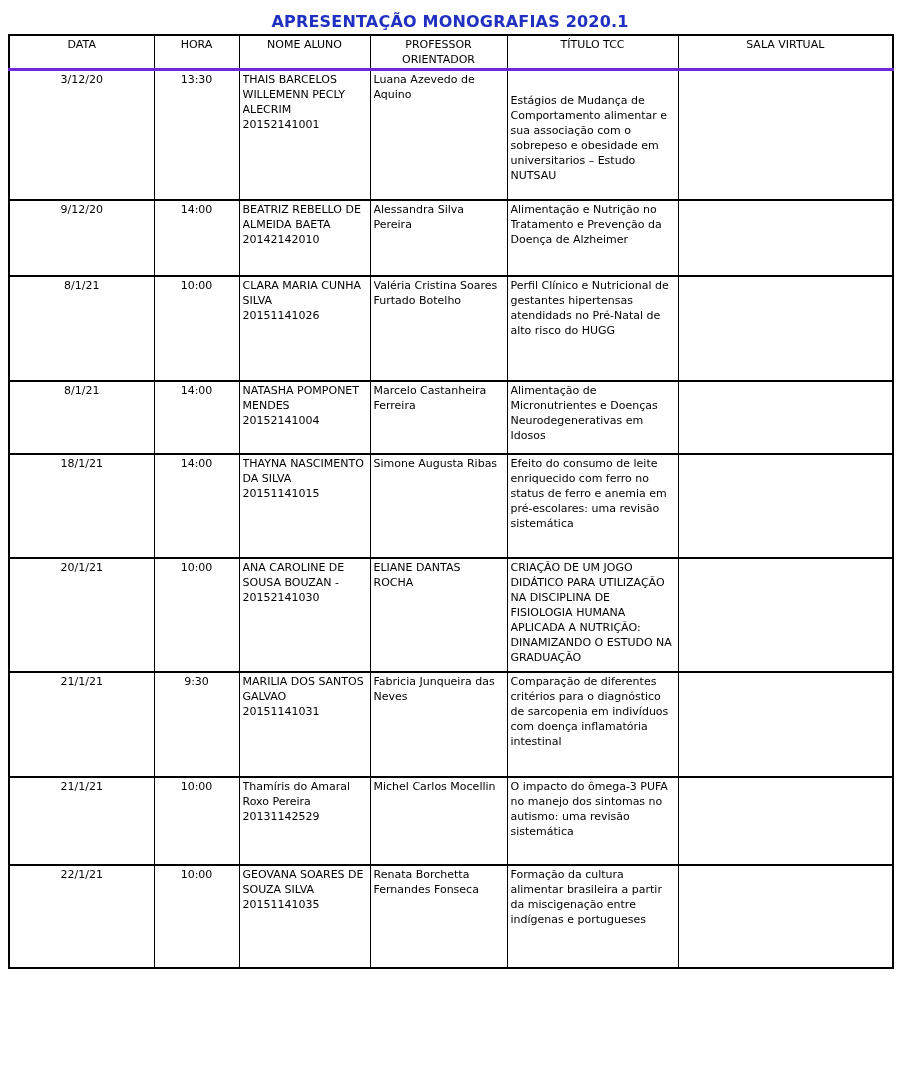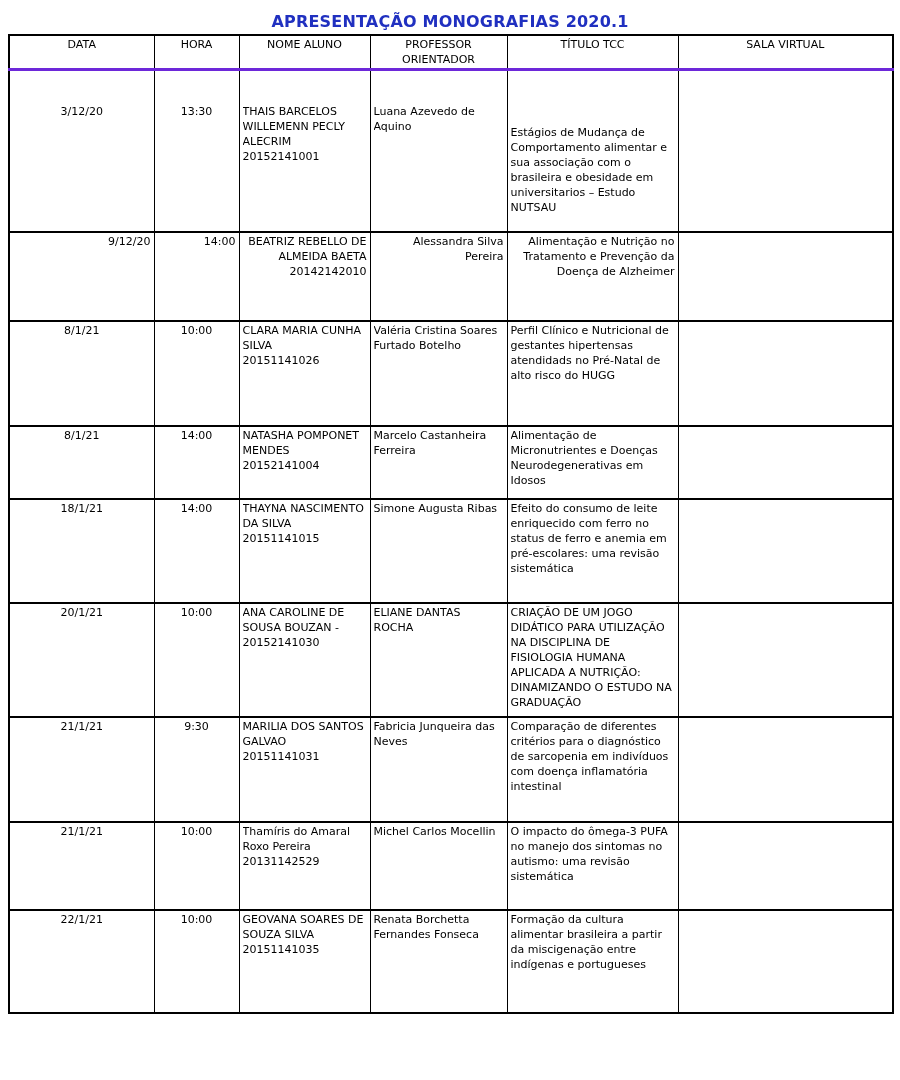--- a/index.html
+++ b/index.html
@@ -40,22 +40,22 @@
   th {
     font-weight: normal;
     text-align: center;
     height: 29px;
   }
   th.center, td.center { text-align: center; }
   tr.datarow td { border-top: 2px solid #000; }
   tr.first td { border-top: 1px solid #000; }
   th { border-bottom: 3px solid #6d28d9; }
   .cc { overflow: hidden; }
-  tr.r1  .cc { height: 126px; margin-top: 32px; }
-  tr.r2  .cc { height: 85px; text-align: right; }
+  tr.r1  .cc { height: 126px; }
+  tr.r2  .cc { height: 72px; }
   tr.r3  .cc { height: 56px; }
   tr.r4  .cc { height: 101px; }
   tr.r5  .cc { height: 69px; }
   tr.r6  .cc { height: 100px; }
   tr.r7  .cc { height: 110px; }
   tr.r8  .cc { height: 101px; }
   tr.r9  .cc { height: 84px; }
   tr.r10 .cc { height: 99px; }
   tr.r1 td.titulo .cc { padding-top: 21px; height: 105px; }
 </style>
@@ -94,21 +94,21 @@
     <td>
           <div class="cc">
             <div>THAIS BARCELOS WILLEMENN PECLY ALECRIM</div>
             <div>20152141001</div>
           </div>
         </td>
     <td>
           <div class="cc">Luana Azevedo de Aquino</div>
         </td>
     <td class="titulo">
-          <div class="cc">Estágios de Mudança de Comportamento alimentar e sua associação com o brasileira e obesidade em universitarios – Estudo NUTSAU</div>
+          <div class="cc">Estágios de Mudança de Comportamento alimentar e sua associação com o sobrepeso e obesidade em universitarios – Estudo NUTSAU</div>
         </td>
     <td>
           <div class="cc"></div>
         </td>
   </tr>
 
   <tr class="datarow r2">
     <td class="center">
           <div class="cc">9/12/20</div>
         </td>

